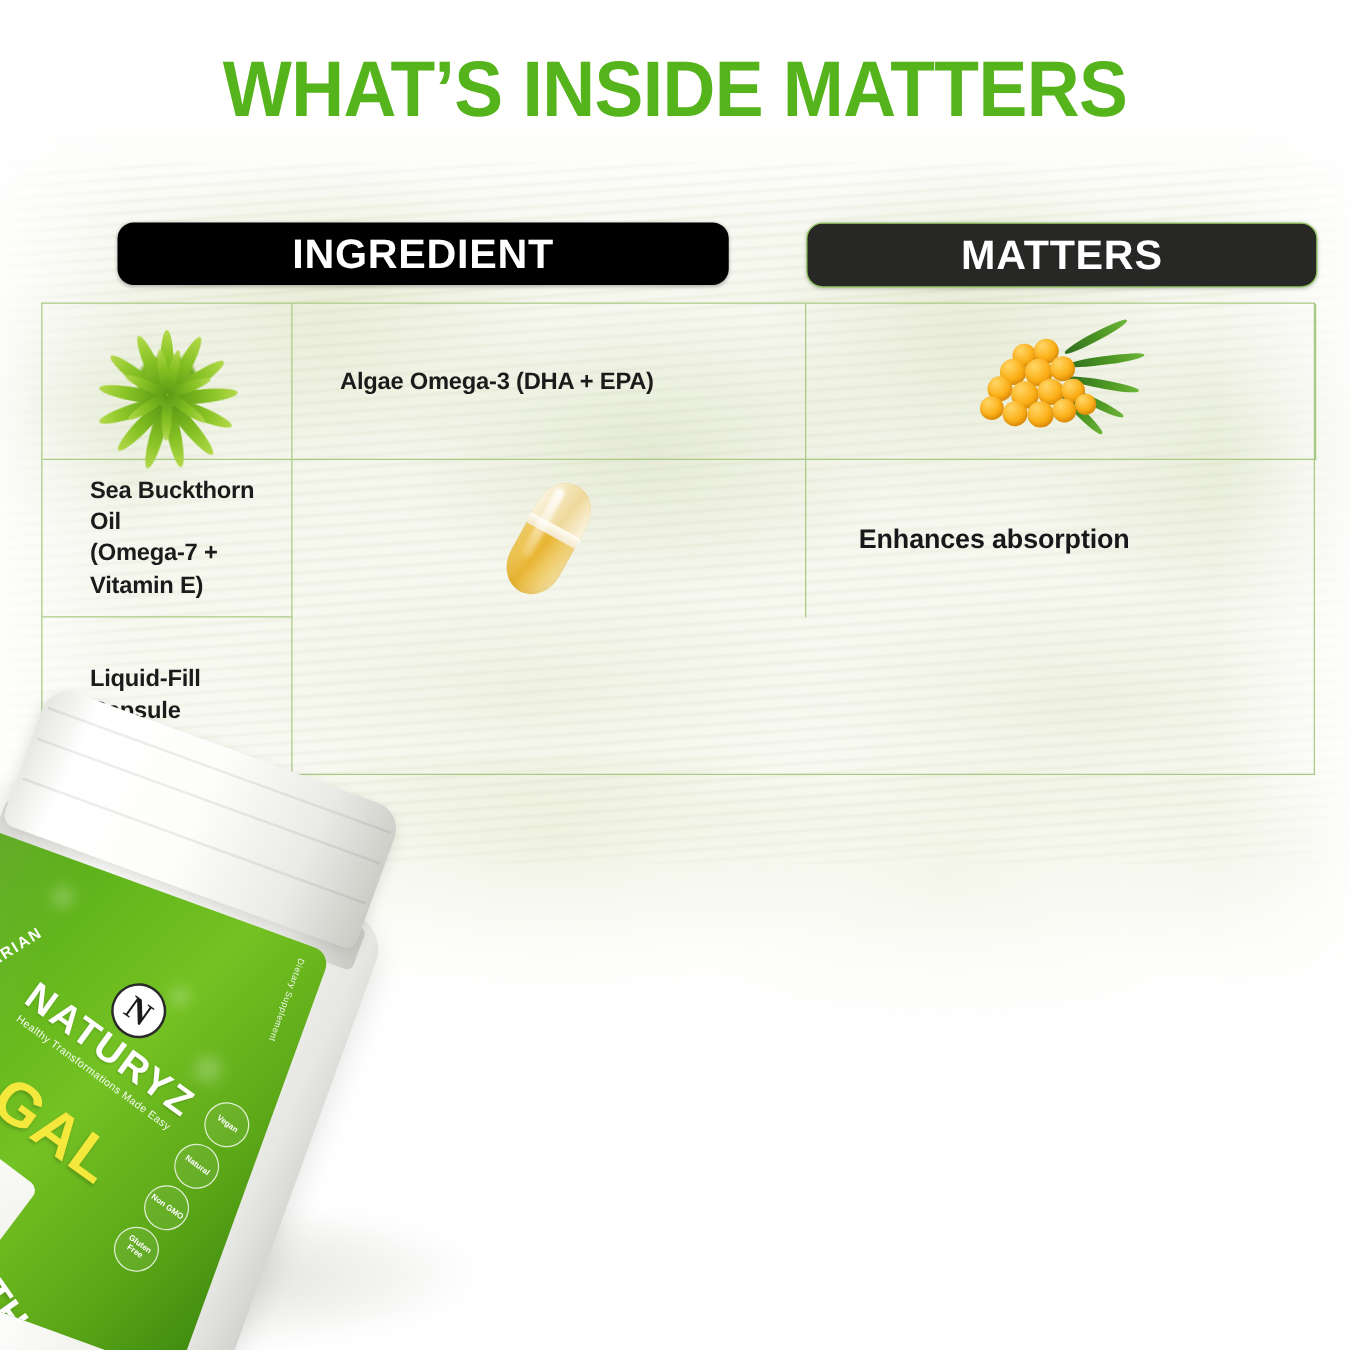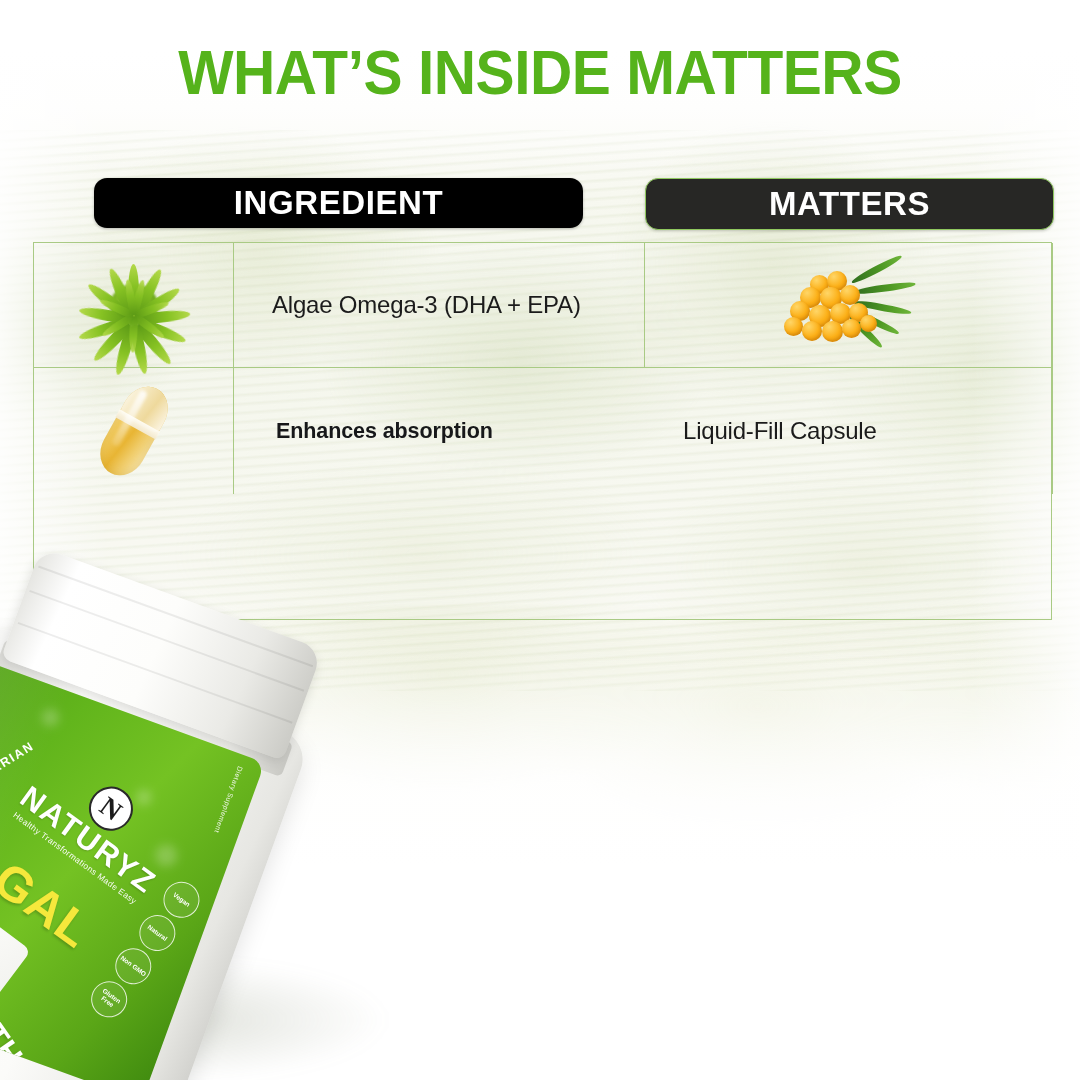--- a/index.html
+++ b/index.html
@@ -95,21 +95,21 @@
     background:rgba(255,255,255,.12);
   }
   .cell{position:relative;box-sizing:border-box;display:flex;align-items:center;}
   .cell.bdr-r{border-right:1.6px solid #a9ca84;}
   .cell.bdr-b{border-bottom:1.6px solid #a9ca84;}
   .cell-icon{justify-content:center;}
   .cell-text{padding-left:38px;}
   .cell-func{padding-left:42px;}
 
   .ing-label{
-    font-size:24px;font-weight:400;color:#1b1b1b;line-height:1.32;
+    font-size:19px;font-weight:700;color:#1b1b1b;line-height:1.32;
     letter-spacing:-.2px;white-space:pre-line;
   }
   .fn-label{
     font-size:21.5px;font-weight:600;color:#17181a;line-height:1.34;
     letter-spacing:-.1px;white-space:pre-line;
   }
 
   
   .art{position:relative;width:150px;height:112px;}
 
@@ -332,20 +332,24 @@
         <div class="berry" style="left:50px;top:42px;width:21px;height:21px"></div>
         <div class="berry" style="left:69px;top:42px;width:19px;height:19px"></div>
         <div class="berry" style="left:4px;top:56px;width:19px;height:19px"></div>
         <div class="berry" style="left:22px;top:60px;width:20px;height:20px"></div>
         <div class="berry" style="left:42px;top:60px;width:21px;height:21px"></div>
         <div class="berry" style="left:62px;top:58px;width:19px;height:19px"></div>
         <div class="berry" style="left:80px;top:54px;width:17px;height:17px"></div>
       </div>
     </div>
   </div>
+  <div class="cell cell-text bdr-r bdr-b">
+    <div class="ing-label">Sea Buckthorn Oil
+(Omega-7 + Vitamin E)</div>
+  </div>
 
   <div class="cell cell-icon bdr-r">
     <div class="art">
       <div class="capsule">
         <div class="cap-body"></div>
         <div class="cap-top"></div>
         <div class="cap-band"></div>
         <div class="cap-gloss"></div>
       </div>
     </div>

